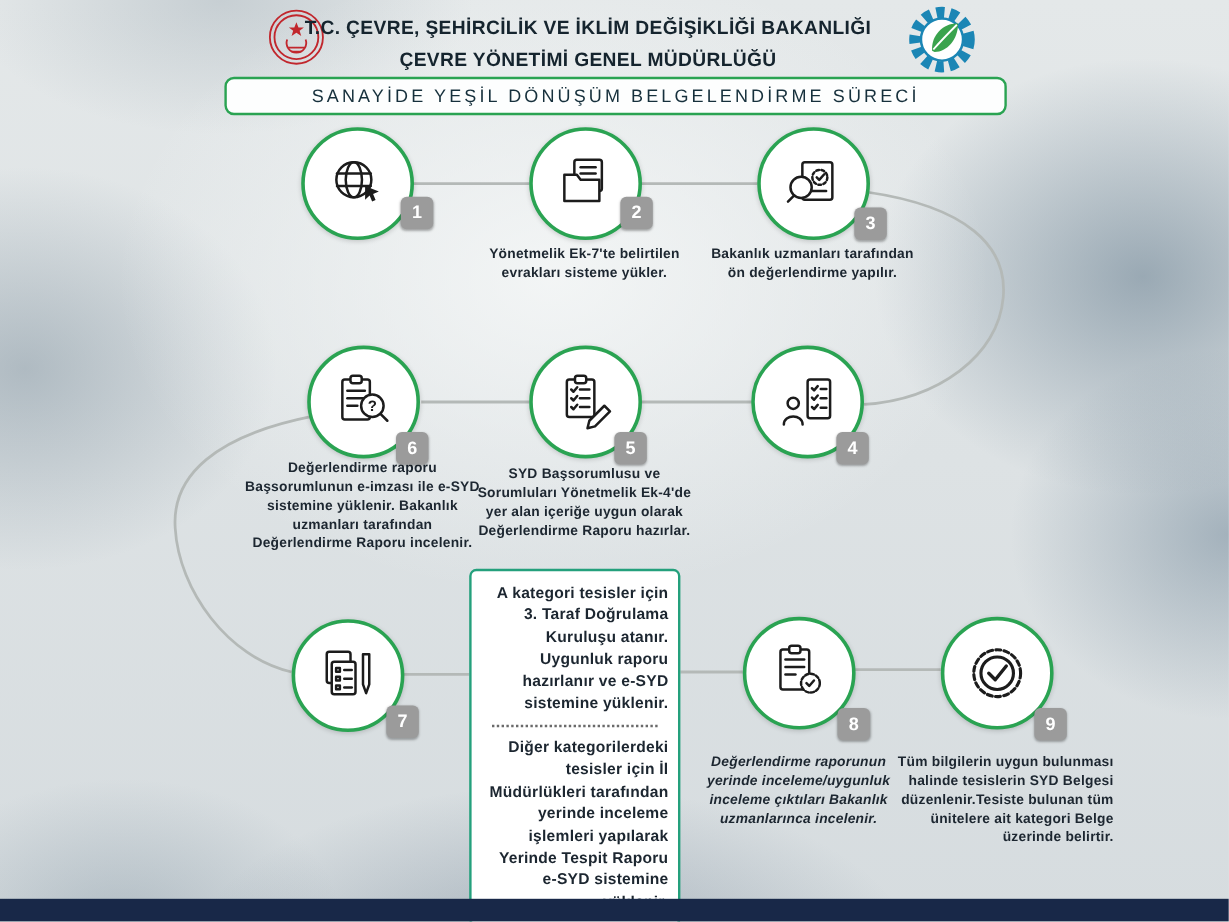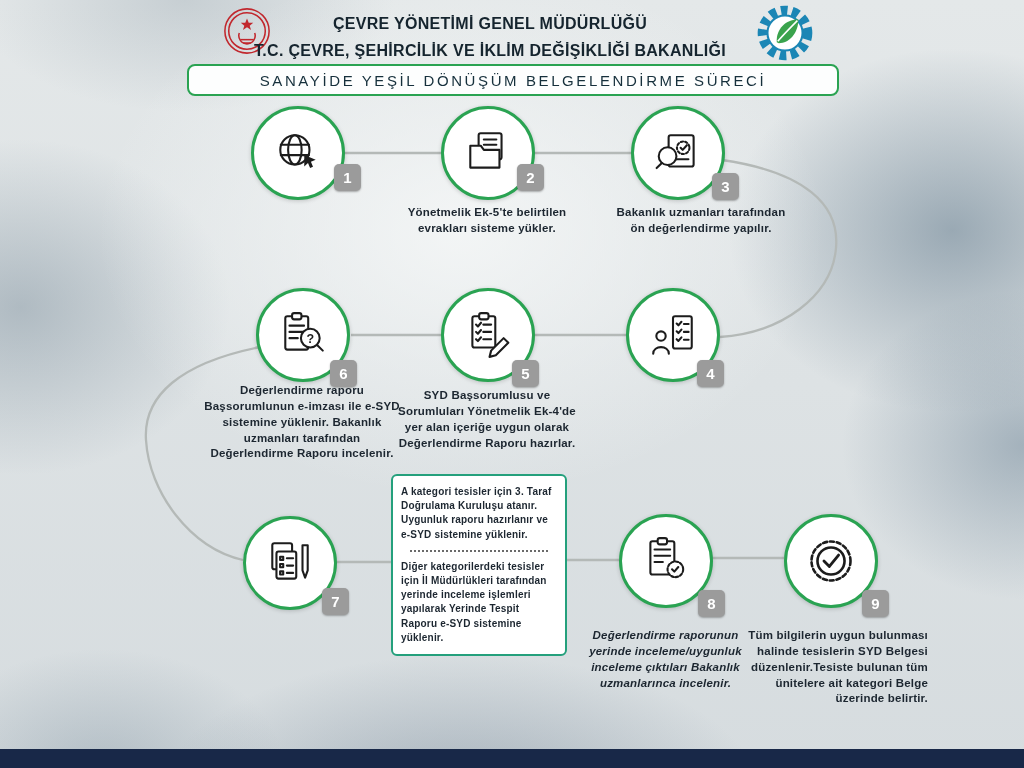--- a/index.html
+++ b/index.html
@@ -42,21 +42,21 @@
   .stext{
     position:absolute;z-index:1;text-align:center;
     color:#1c2630;font-weight:bold;font-size:11.5px;line-height:1.38;letter-spacing:.2px;
   }
   .infobox{
     position:absolute;left:391px;top:474px;width:176px;z-index:1;
     background:#ffffff;border:2px solid #24a07c;border-radius:6px;
     padding:9px 8px;box-sizing:border-box;
   }
   .infobox .btext{
-    text-align:left;color:#1c2630;font-weight:bold;font-size:10px;line-height:1.42;letter-spacing:.2px;
+    text-align:right;color:#1c2630;font-weight:bold;font-size:13px;line-height:1.42;letter-spacing:.2px;
   }
   .divider{border-top:2px dotted #6a6a6a;width:88%;margin:8px auto;}
   .footer-bar{position:absolute;left:0;top:749px;width:1024px;height:19px;background:#182848;z-index:3;}
   .icon svg{display:block;}
 </style>
 </head>
 <body>
 
 <div class="stage">
 
@@ -77,22 +77,22 @@
       <circle r="23"></circle>
       <circle r="19"></circle>
       <polygon points="0,-13 1.8,-8.5 6.5,-8.5 2.8,-5.5 4.2,-1 0,-3.8 -4.2,-1 -2.8,-5.5 -6.5,-8.5 -1.8,-8.5" fill="#c1272d" stroke="none"></polygon>
       <path d="M-8 2 A 8.5 8.5 0 1 0 8 2"></path>
       <line x1="-7" y1="9" x2="7" y2="9"></line>
       <line x1="-4" y1="12.5" x2="4" y2="12.5"></line>
     </svg>
   </div>
 
   <div class="hdr-title">
+    <div>T.C. ÇEVRE, ŞEHİRCİLİK VE İKLİM DEĞİŞİKLİĞİ BAKANLIĞI</div>
     <div>ÇEVRE YÖNETİMİ GENEL MÜDÜRLÜĞÜ</div>
-    <div>T.C. ÇEVRE, ŞEHİRCİLİK VE İKLİM DEĞİŞİKLİĞİ BAKANLIĞI</div>
   </div>
 
   <div class="hdr-logo" style="left:752px;top:0px;width:66px;height:66px;">
     <svg width="66" height="66" viewBox="-32 -32 64 64">
       <circle r="22" fill="none" stroke="#1b86b5" stroke-width="9" stroke-dasharray="6.5 4.5"></circle>
       <circle r="17" fill="#ffffff" stroke="#1b86b5" stroke-width="2"></circle>
       <path d="M -8 9 C -9 -5 3 -14 13 -13 C 13 0 4 10 -6 10 Z" fill="#3aa34d"></path>
       <path d="M -7 8 C 0 0 6 -6 12 -12" stroke="#ffffff" stroke-width="1.5" fill="none"></path>
     </svg>
   </div>
@@ -116,36 +116,36 @@
     <span class="icon">
       <svg width="50" height="50" viewBox="0 0 48 48" fill="none" stroke="#1c1c1c" stroke-width="2" stroke-linecap="round" stroke-linejoin="round">
         <rect x="15" y="5" width="22" height="25" rx="2"></rect>
         <line x1="20" y1="11" x2="32" y2="11"></line>
         <line x1="20" y1="16" x2="32" y2="16"></line>
         <path d="M7 17 h10 l3 4 h15 v17 h-28 z" fill="#ffffff"></path>
       </svg>
     </span>
   </div>
   <div class="num" style="left:517px;top:164px;">2</div>
-  <div class="stext" style="left:402px;top:205px;width:170px;">Yönetmelik Ek-5'te belirtilen evrakları sisteme yükler.</div>
+  <div class="stext" style="left:402px;top:205px;width:170px;">Yönetmelik Ek-7'te belirtilen evrakları sisteme yükler.</div>
 
   <div class="circle" style="left:631px;top:106px;">
     <span class="icon">
       <svg width="50" height="50" viewBox="0 0 48 48" fill="none" stroke="#1c1c1c" stroke-width="2" stroke-linecap="round" stroke-linejoin="round">
         <rect x="15" y="7" width="24" height="30" rx="2"></rect>
         <circle cx="29" cy="19" r="6" stroke-dasharray="2.2 2"></circle>
         <path d="M26.5 19 l2 2 l4 -4.5"></path>
         <line x1="20" y1="30" x2="34" y2="30"></line>
         <circle cx="14" cy="27" r="8.5" fill="#ffffff"></circle>
         <line x1="8.5" y1="33.5" x2="3.5" y2="38.5"></line>
       </svg>
     </span>
   </div>
   <div class="num" style="left:712px;top:173px;">3</div>
-  <div class="stext" style="left:592px;top:205px;width:170px;margin-left:24px;">Bakanlık uzmanları tarafından ön değerlendirme yapılır.</div>
+  <div class="stext" style="left:592px;top:205px;width:170px;">Bakanlık uzmanları tarafından ön değerlendirme yapılır.</div>
 
   <div class="circle" style="left:256px;top:288px;">
     <span class="icon">
       <svg width="50" height="50" viewBox="0 0 48 48" fill="none" stroke="#1c1c1c" stroke-width="2" stroke-linecap="round" stroke-linejoin="round">
         <rect x="7" y="6" width="22" height="32" rx="2"></rect>
         <rect x="13.5" y="3" width="9" height="6" rx="2" fill="#ffffff"></rect>
         <line x1="11" y1="15" x2="25" y2="15"></line>
         <line x1="11" y1="21" x2="25" y2="21"></line>
         <line x1="11" y1="27" x2="19" y2="27"></line>
         <circle cx="31" cy="27" r="9" fill="#ffffff"></circle>

